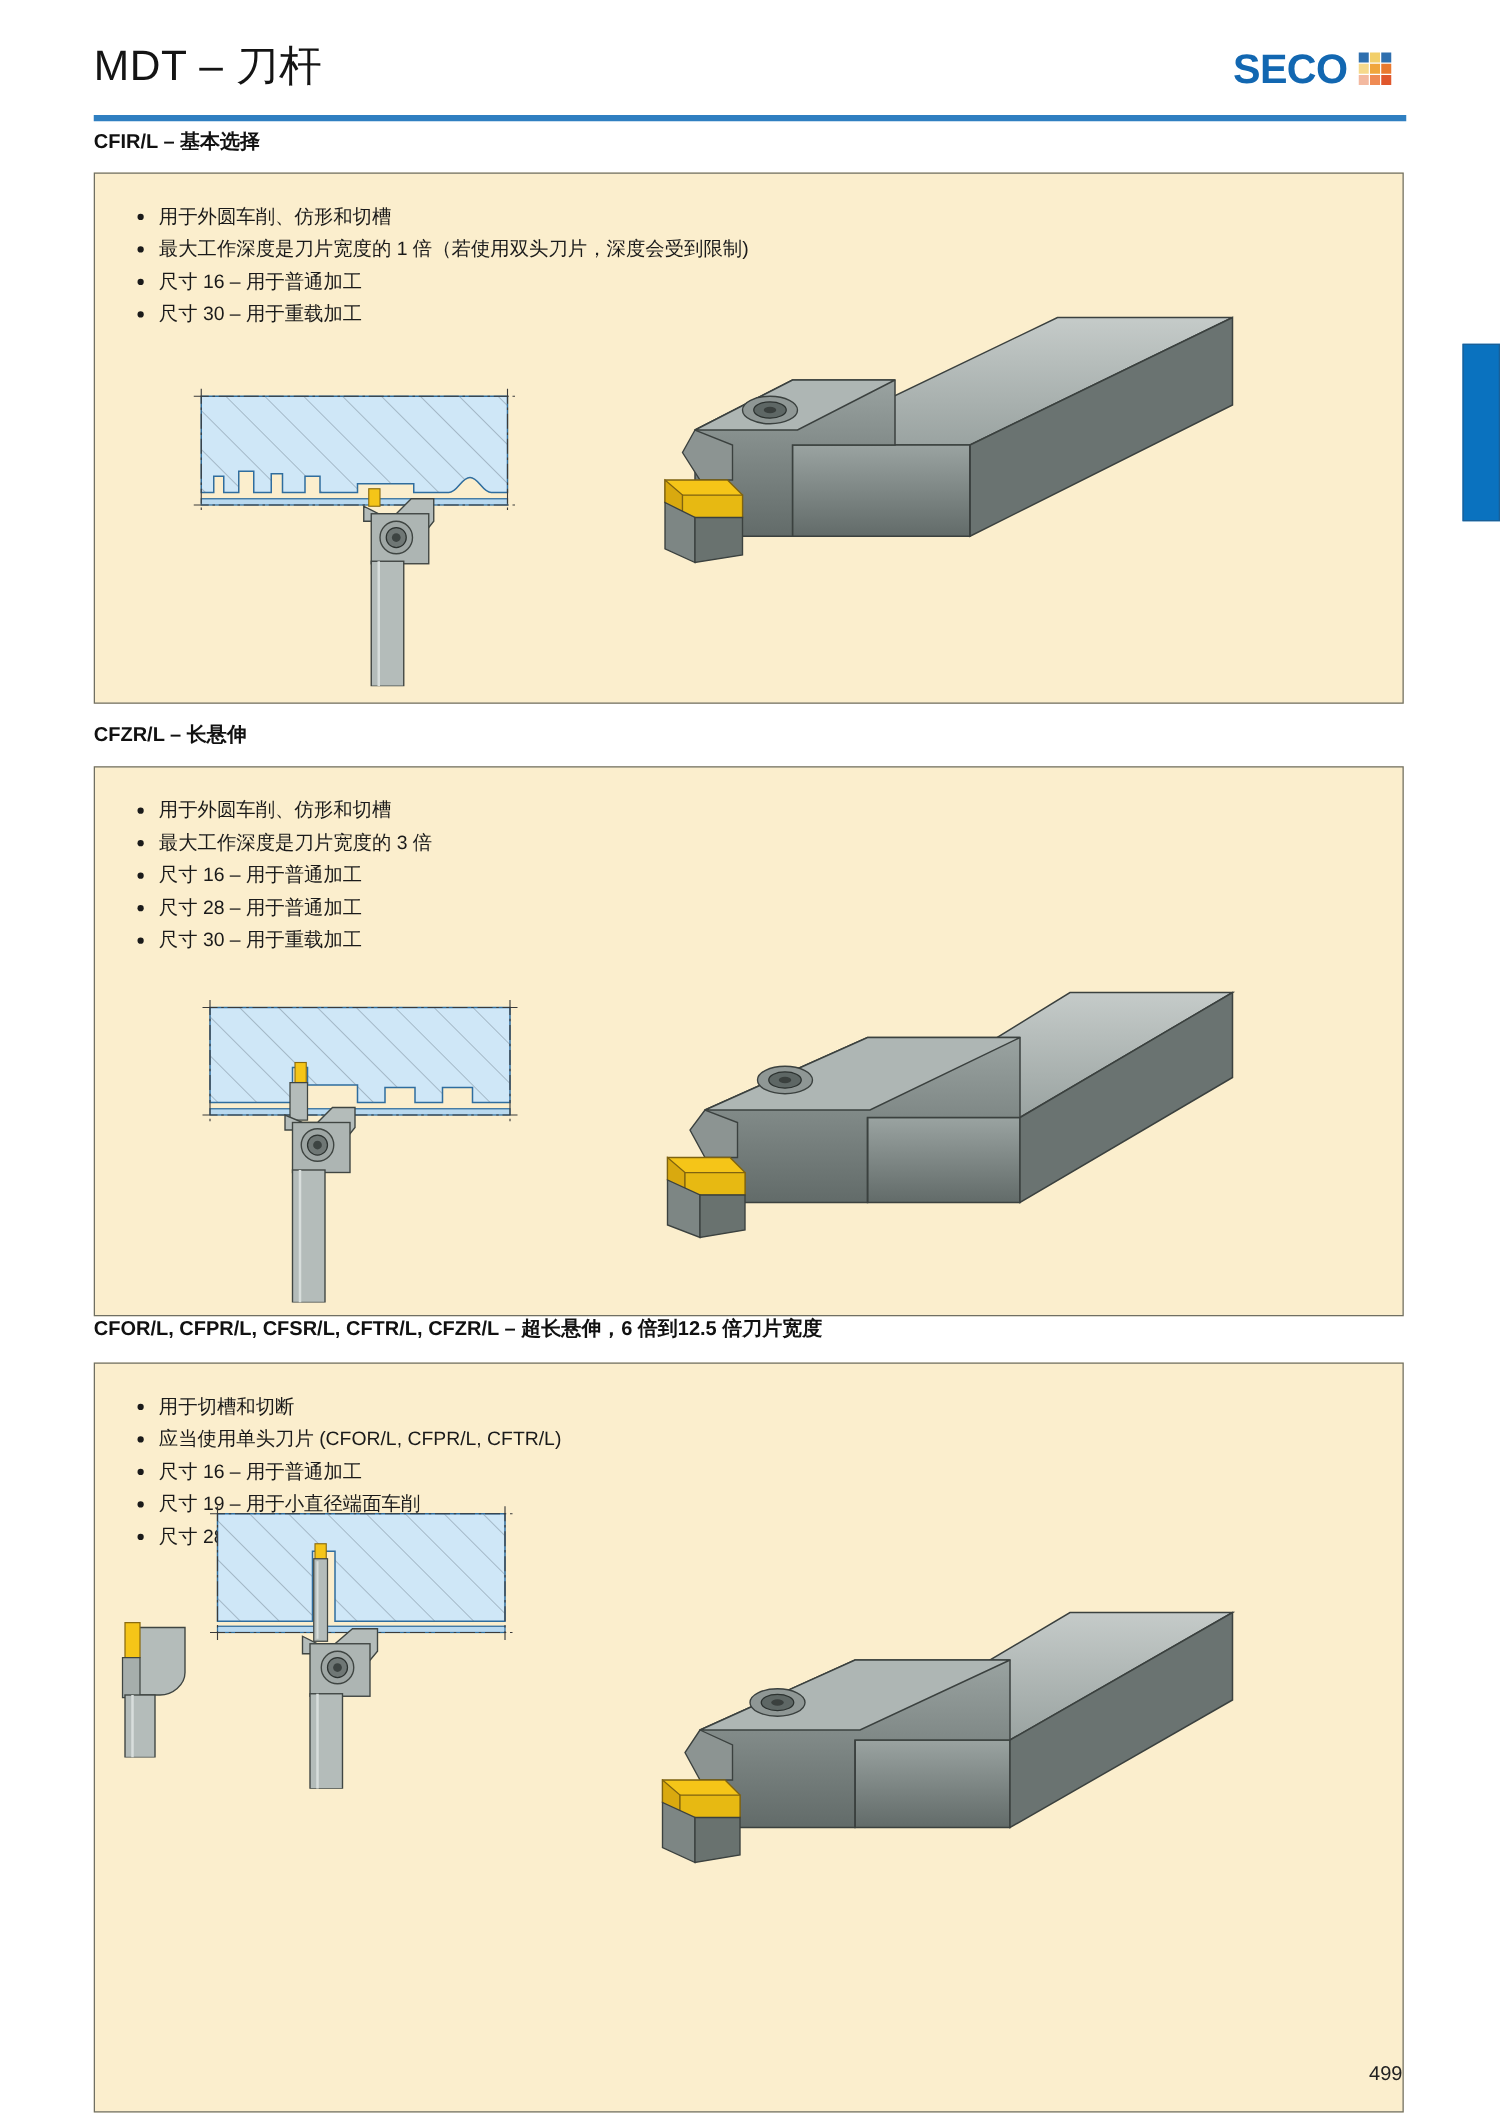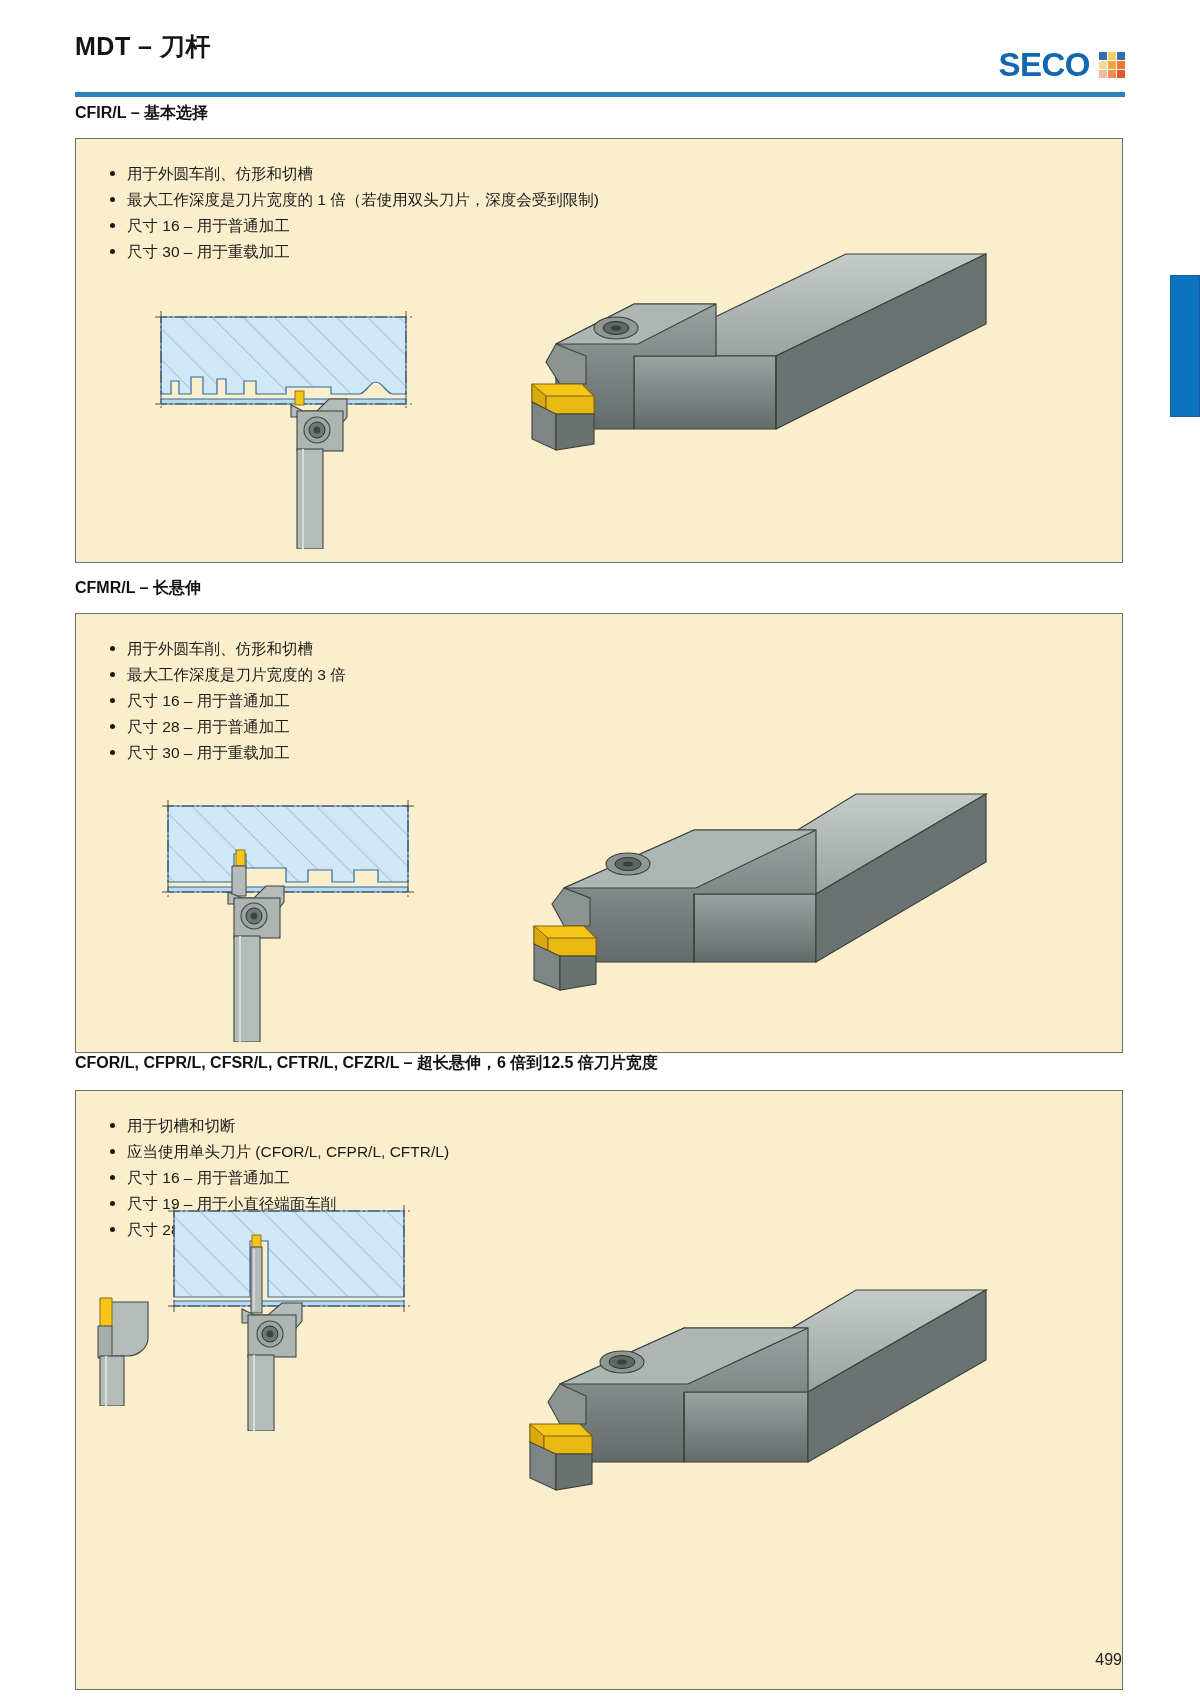--- a/index.html
+++ b/index.html
@@ -21,34 +21,33 @@
     position: absolute;
     left: 75px;
     top: 30px;
     width: 1050px;
     height: 62px;
   }
   .page-title {
     position: absolute;
     left: 0;
     top: 0;
-    font-size: 25px;
-    font-weight: bold;
+    font-size: 34px;
+    font-weight: normal;
     letter-spacing: 0.5px;
     color: #141414;
     white-space: nowrap;
   }
   .logo-wrap {
     position: absolute;
-    right: 0;
+    right: 12px;
     top: 8px;
     display: flex;
     align-items: center;
     gap: 9px;
-    margin-top: 10px;
   }
   .logo-text {
     font-size: 33px;
     font-weight: bold;
     color: #1267b1;
     letter-spacing: -0.5px;
     line-height: 1;
   }
   .logo-mark {
     display: grid;
@@ -231,21 +230,21 @@
 
     <path d="M16,140 L66,140 L78,152 L78,170 L30,170 L16,158 Z" fill="#f5c518" stroke="#7f6310" stroke-width="1.1"></path>
     <path d="M16,140 L30,152 L30,170 L16,158 Z" fill="#d9a90f" stroke="#7f6310" stroke-width="1"></path>
     <path d="M30,152 L78,152 L78,170 L30,170 Z" fill="#e7b912" stroke="#7f6310" stroke-width="1"></path>
 
     <path d="M16,158 L16,195 L40,206 L40,170 Z" fill="#7d8684" stroke="#3b413f" stroke-width="1.1"></path>
     <path d="M40,170 L78,170 L78,200 L40,206 Z" fill="#69726f" stroke="#3b413f" stroke-width="1.1"></path>
   </svg>
 </div>
 
-<div class="section-heading" style="top:578px">CFMR/L – 长悬伸</div>
+<div class="section-heading" style="top:578px">CFZR/L – 长悬伸</div>
 
 <div class="panel" style="top:613px; height:440px">
   <ul class="bullets">
     <li>用于外圆车削、仿形和切槽</li>
     <li>最大工作深度是刀片宽度的 3 倍</li>
     <li>尺寸 16 – 用于普通加工</li>
     <li>尺寸 28 – 用于普通加工</li>
     <li>尺寸 30 – 用于重载加工</li>
   </ul>
 

